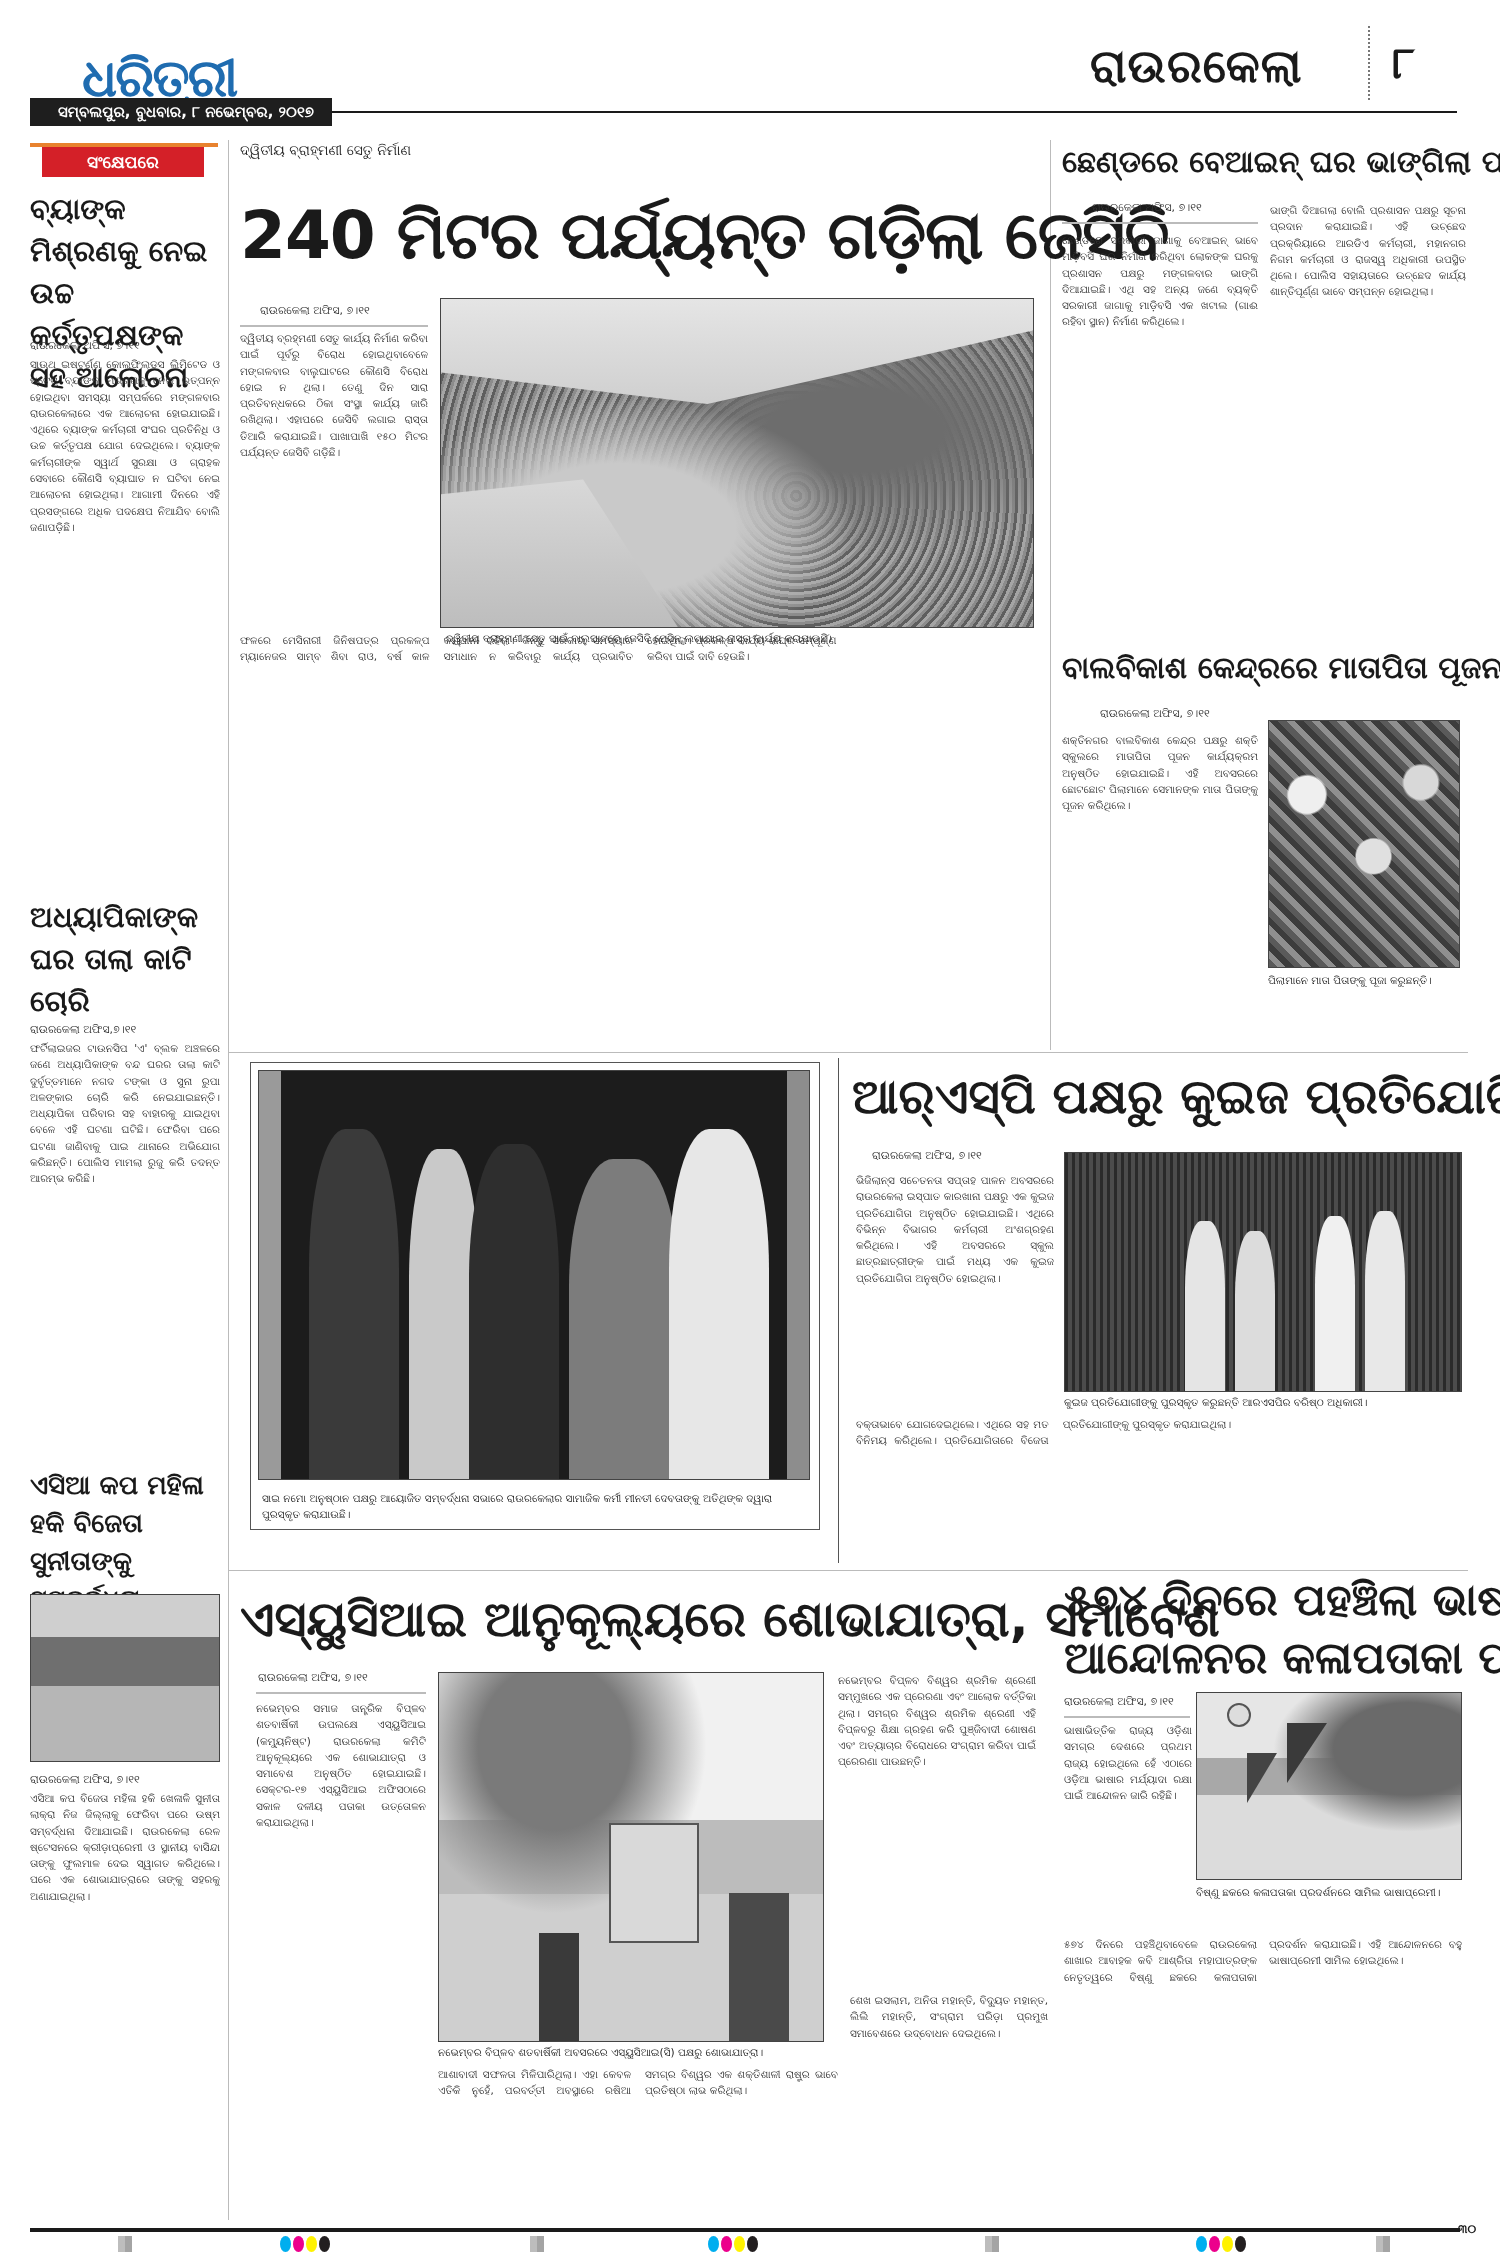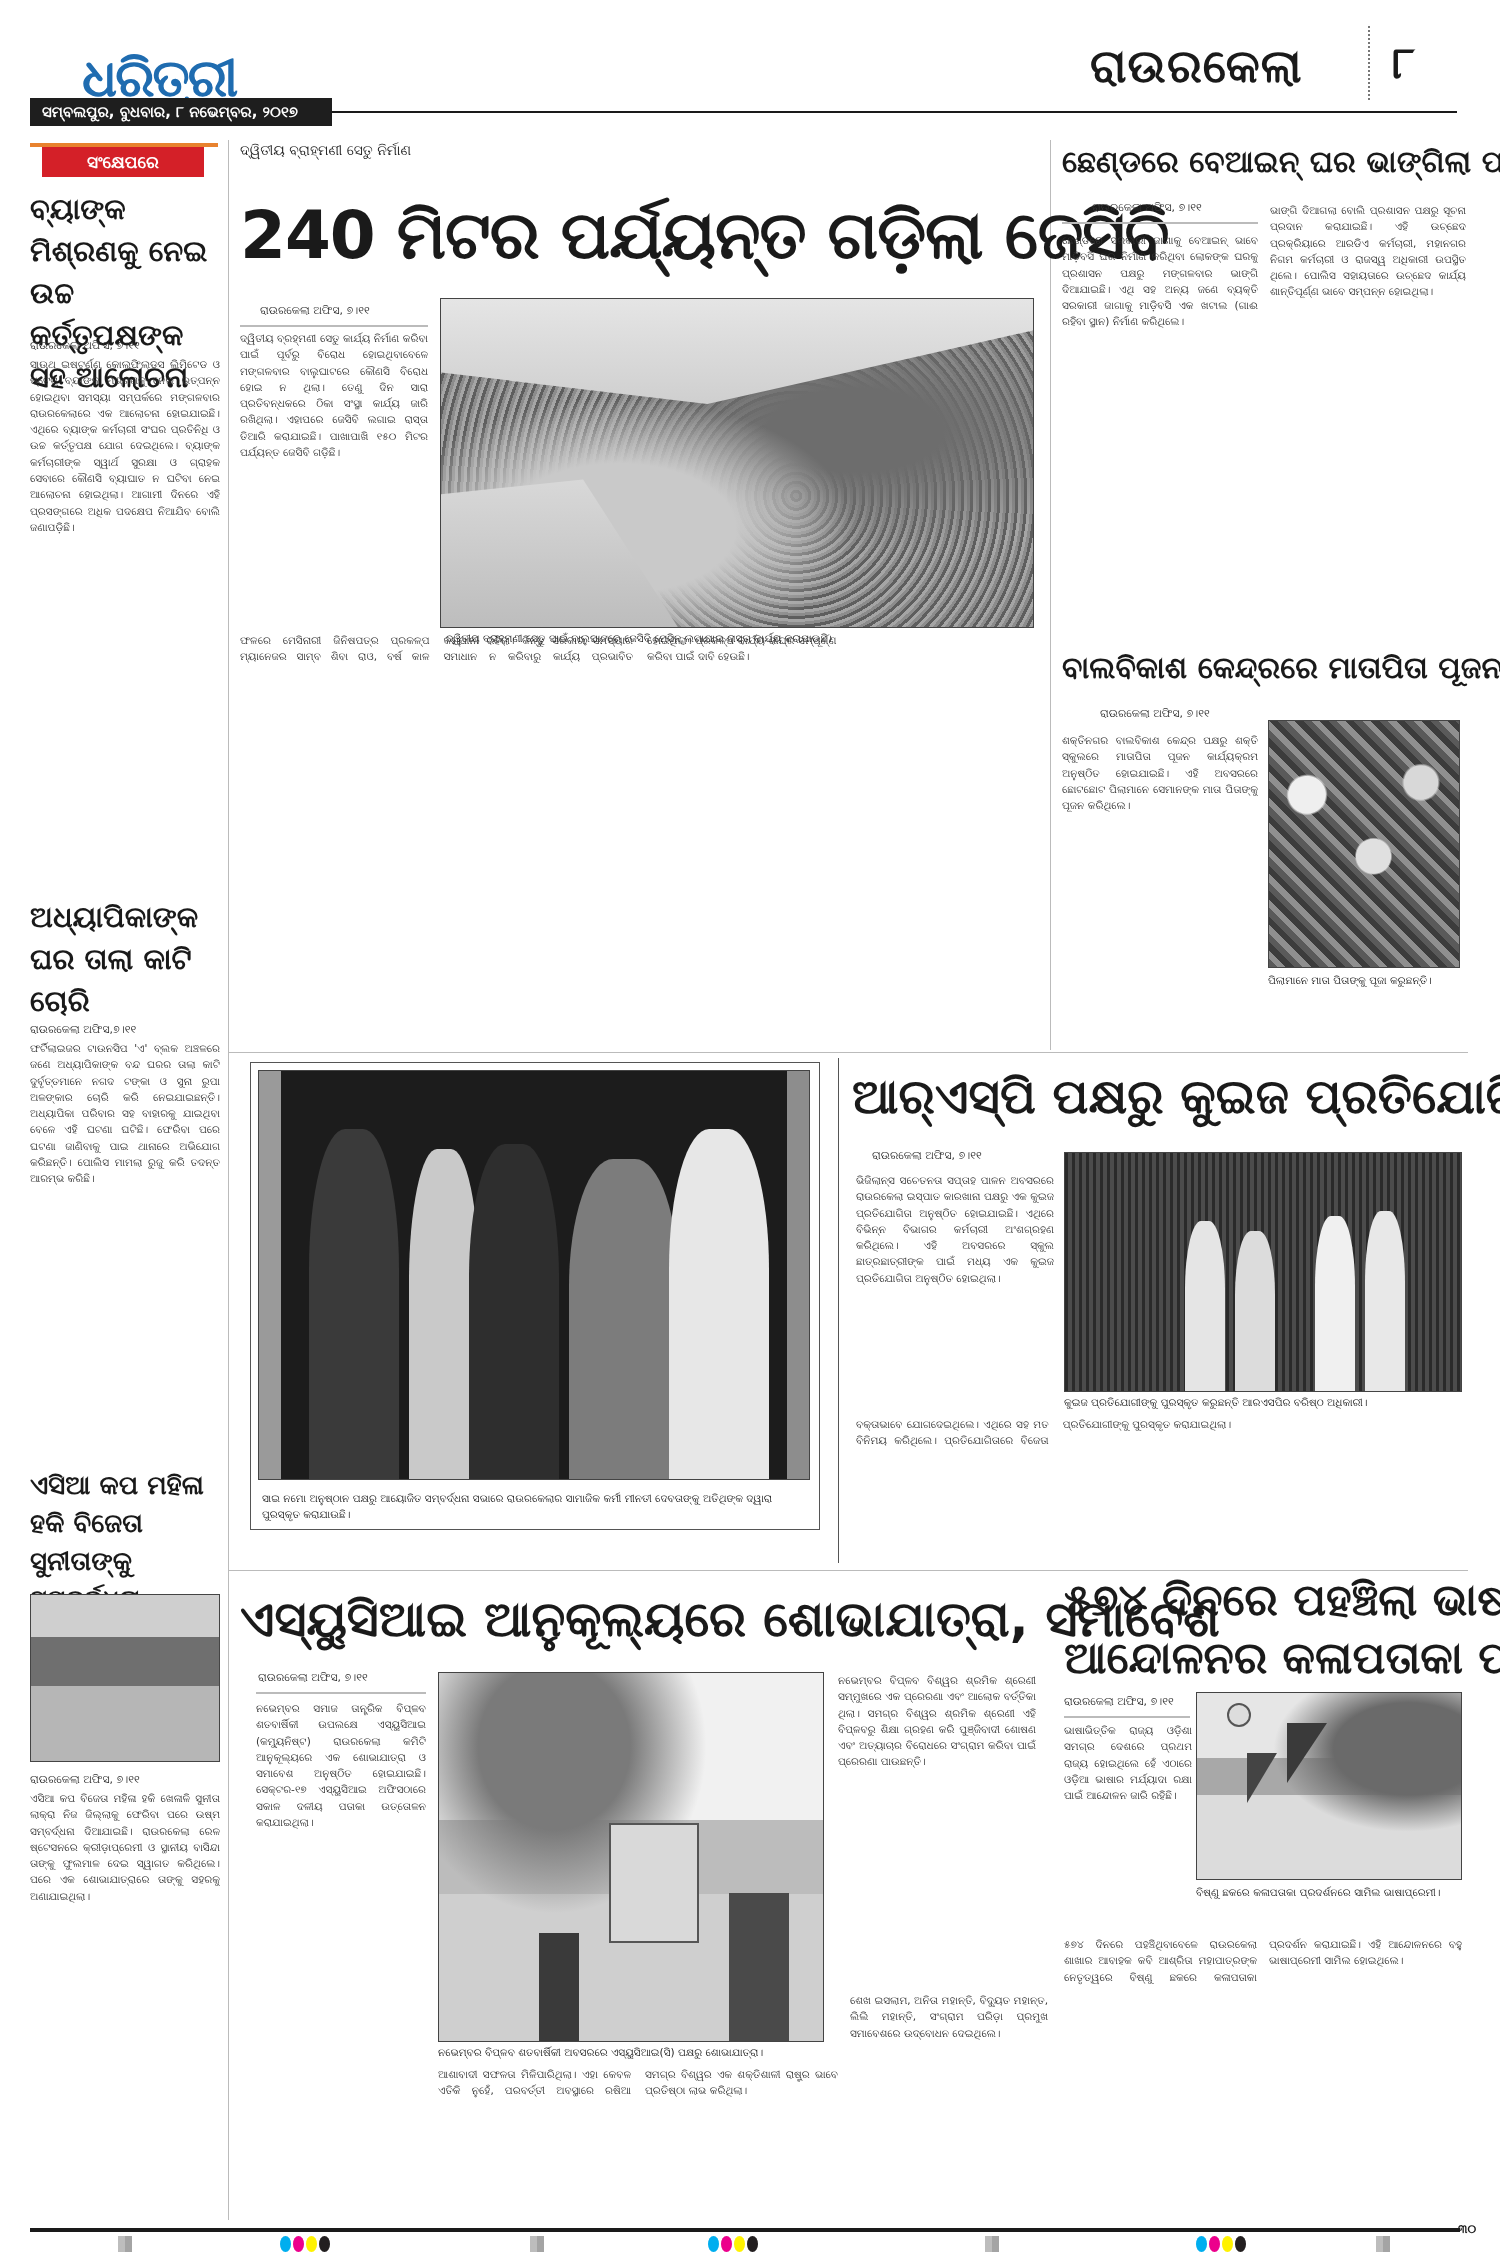--- a/index.html
+++ b/index.html
@@ -5,21 +5,21 @@
   * { box-sizing: border-box; margin: 0; padding: 0; }
   html, body { width: 1500px; height: 2256px; background: #ffffff; overflow: hidden; }
   body { position: relative; font-family: "DejaVu Sans", sans-serif; color: #1a1a1a; }
 
   .abs { position: absolute; }
 
   
   .logo { left: 82px; top: 30px; width: 160px; height: 64px; margin-top: 20px; }
   .logo-script { position:absolute; left:0; top:0; font-family: "DejaVu Sans", sans-serif; font-size: 52px; font-weight: bold; color: #1f6cb0; line-height: 56px; letter-spacing: -2px; }
   .logo-en { position:absolute; left:28px; top:56px; font-size: 9px; font-weight: bold; color: #1f6cb0; letter-spacing: .5px; font-family: "Liberation Sans", sans-serif; }
-  .dateline { left: 30px; top: 98px; width: 302px; height: 28px; background: #1e1e1e; color: #fff; font-size: 15px; line-height: 28px; padding-left: 12px; font-weight: bold; }
+  .dateline { left: 30px; top: 98px; width: 302px; height: 28px; background: #1e1e1e; color: #fff; font-size: 15px; line-height: 28px; padding-left: 28px; font-weight: bold; }
   .mast-rule { left: 332px; top: 111px; width: 1125px; height: 2px; background: #1a1a1a; }
   .section-name { left: 1090px; top: 40px; font-size: 46px; font-weight: bold; color: #1a1a1a; line-height: 52px; letter-spacing: 1px; }
   .section-sep { left: 1368px; top: 26px; width: 0; height: 74px; border-left: 2px dotted #777; }
   .page-no { left: 1392px; top: 36px; font-size: 44px; font-weight: bold; line-height: 54px; }
 
   
   .col-rule { width: 0; border-left: 1px solid #bbb; }
 
   
   .brief-top { left: 30px; top: 143px; width: 188px; height: 4px; background: #e8822e; }

